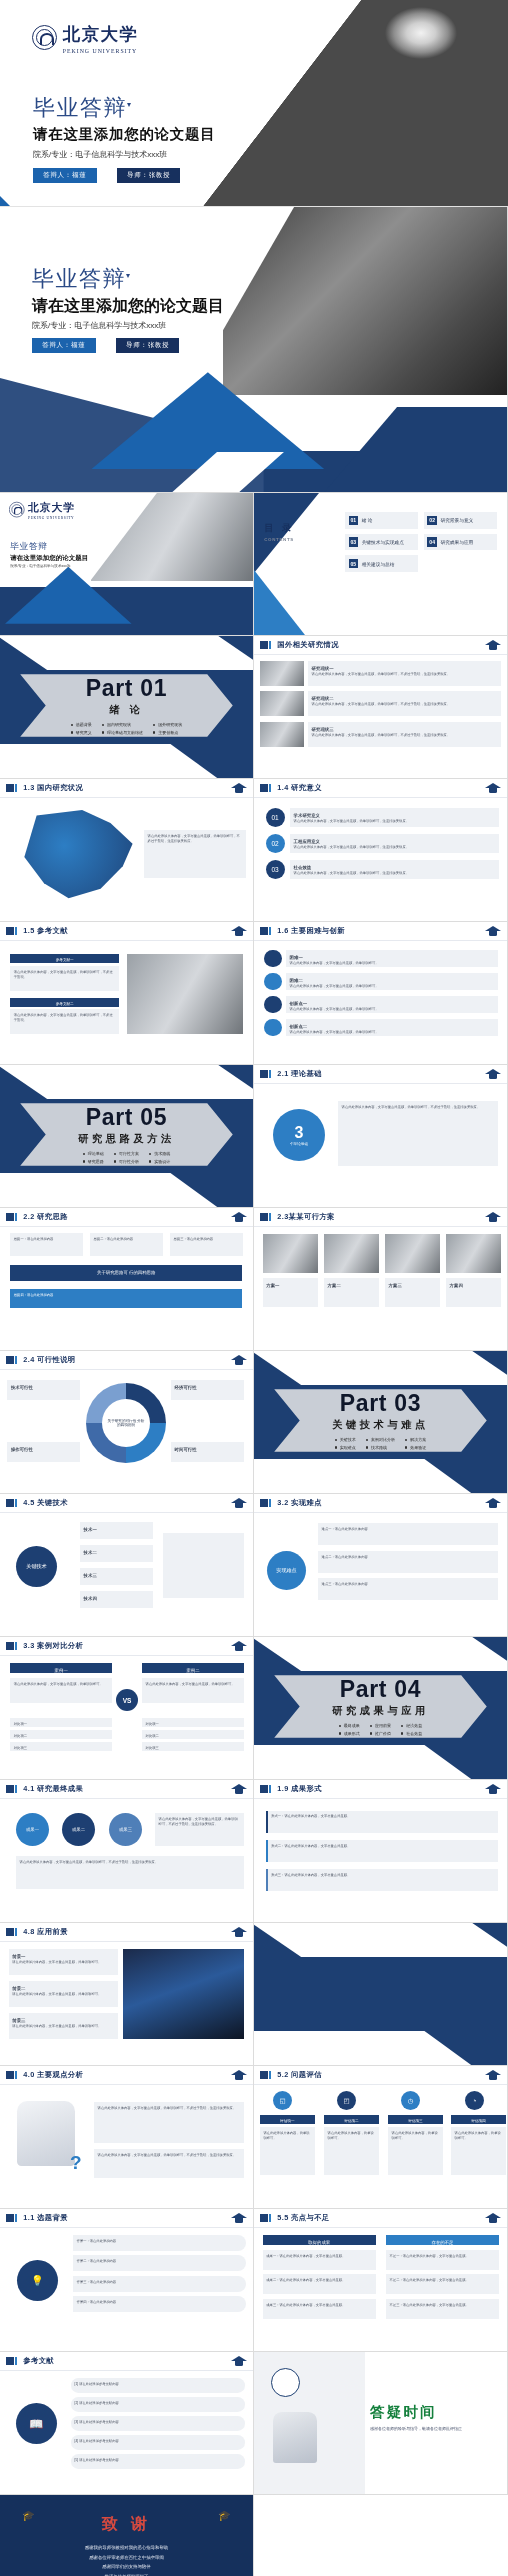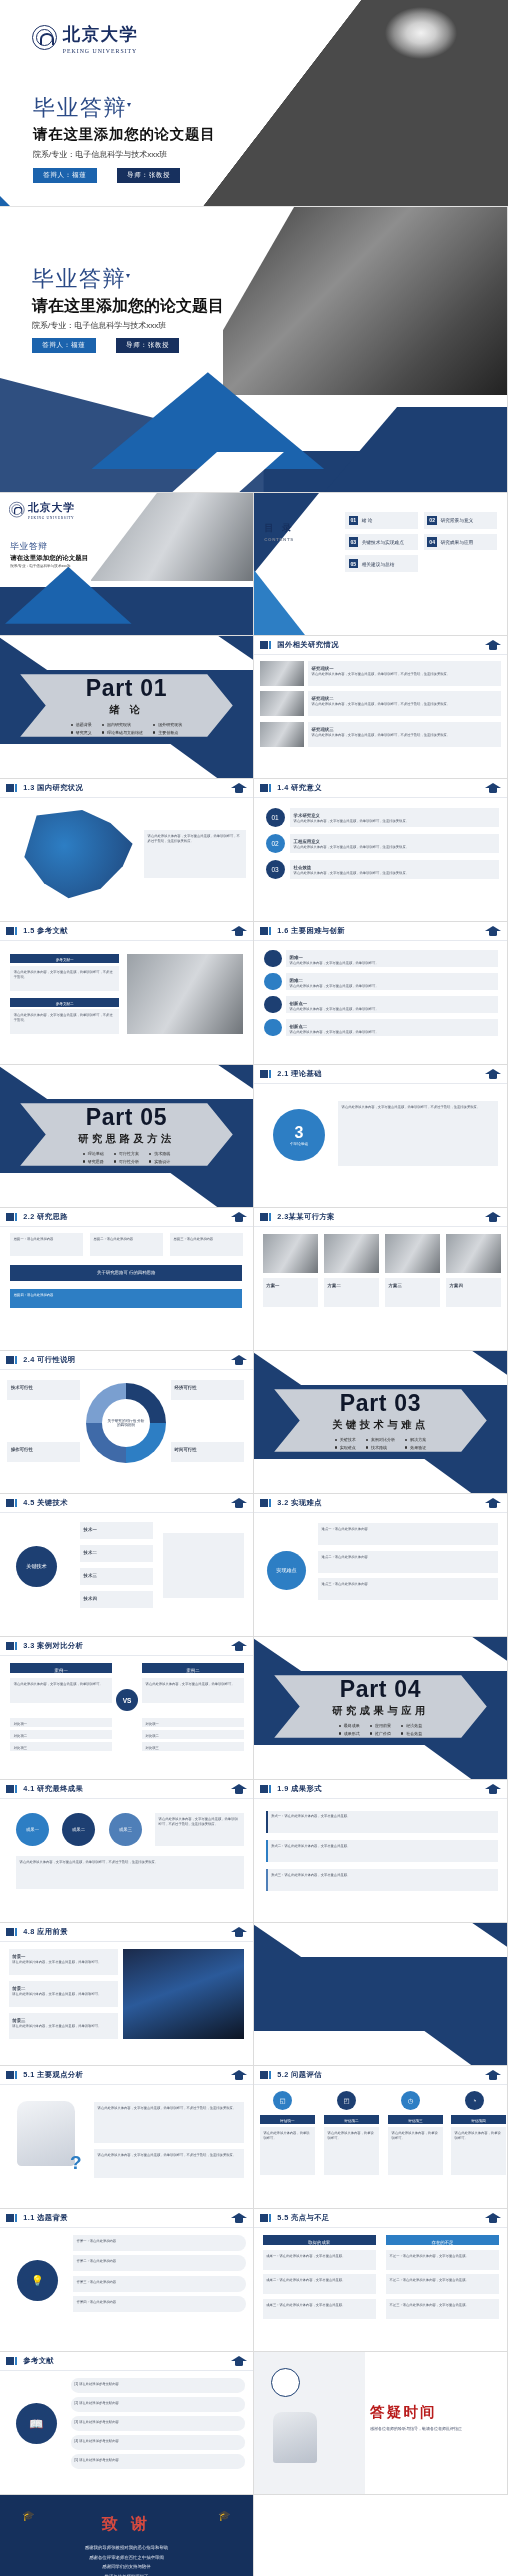--- a/index.html
+++ b/index.html
@@ -669,21 +669,21 @@
       <div class="part-wrap">
         <div class="chev-white"></div>
         <div class="chev-white-b"></div>
       </div>
     </div>
 
     <div class="slide">
       <div class="s-head">
         <span class="bar"></span>
           <span class="bar2"></span>
-        <span class="t">5.1 主要观点分析</span>
+        <span class="t">4.0 主要观点分析</span>
         <span class="cap-icon">
             <span class="mortar"></span>
             <span class="base"></span>
           </span>
       </div>
       <div style="position:absolute;left:17.4px;top:35px;width:58px;height:65px;background:linear-gradient(160deg,#f2f4f7,#c8ced8);border-radius:10.2px 10.2px 4.4px 4.4px;"></div>
       <div style="position:absolute;left:70px;top:86px;font-size:19px;font-weight:bold;color:#2d7ec4;">?</div>
       <div class="box" style="left:94px;top:36px;width:150px;height:41px;">
           <div class="tiny">请在此处添加具体内容，文字尽量言简意赅，简单说明即可，不必过于繁琐，注意排版美观度。</div>
         </div>
@@ -808,21 +808,21 @@
       <div class="box" style="left:71px;top:102px;width:174px;height:14.5px;border-radius:7.3px;">
           <div class="tiny">[5] 请在此处添加参考文献内容</div>
         </div>
     </div>
 
     <div class="slide">
       <div style="position:absolute;left:0;top:0;width:44%;height:100%;background:#f0f2f5;"></div>
       <div class="circ" style="position:absolute;left:17.4px;top:16px;width:29px;height:29px;border:1.5px solid #1d3f72;background:#fff;"></div>
       <div style="position:absolute;left:19px;top:60px;width:44px;height:51px;background:linear-gradient(160deg,#e8ebef,#b9c0cb);border-radius:8.7px 8.7px 2.9px 2.9px;"></div>
 
-      <div style="position:absolute;left:116px;top:51px;font-size:14.5px;font-weight:bold;color:#b91c1c;letter-spacing:2.2px;">答疑时间</div>
+      <div style="position:absolute;left:116px;top:51px;font-size:14.5px;font-weight:bold;color:#15803d;letter-spacing:2.2px;">答疑时间</div>
       <div style="position:absolute;left:116px;top:73px;width:123px;font-size:4px;color:#46506a;line-height:1.8;">感谢各位老师的聆听与指导，敬请各位老师批评指正</div>
     </div>
 
     <div class="slide">
       <div class="ty-wrap">
         <div style="position:absolute;left:0;top:0;width:100%;text-align:center;top:19px;font-size:16px;font-weight:bold;color:#d94a3f;letter-spacing:4.4px;">致   谢</div>
         <div style="position:absolute;left:0;top:48px;width:100%;text-align:center;color:#e8ecf4;">
           <div style="font-size:4.4px;line-height:2.2;">感谢我的导师张教授对我的悉心指导和帮助</div>
           <div style="font-size:4.4px;line-height:2.2;">感谢各位评审老师在百忙之中抽空审阅</div>
           <div style="font-size:4.4px;line-height:2.2;">感谢同学们的支持与陪伴</div>

